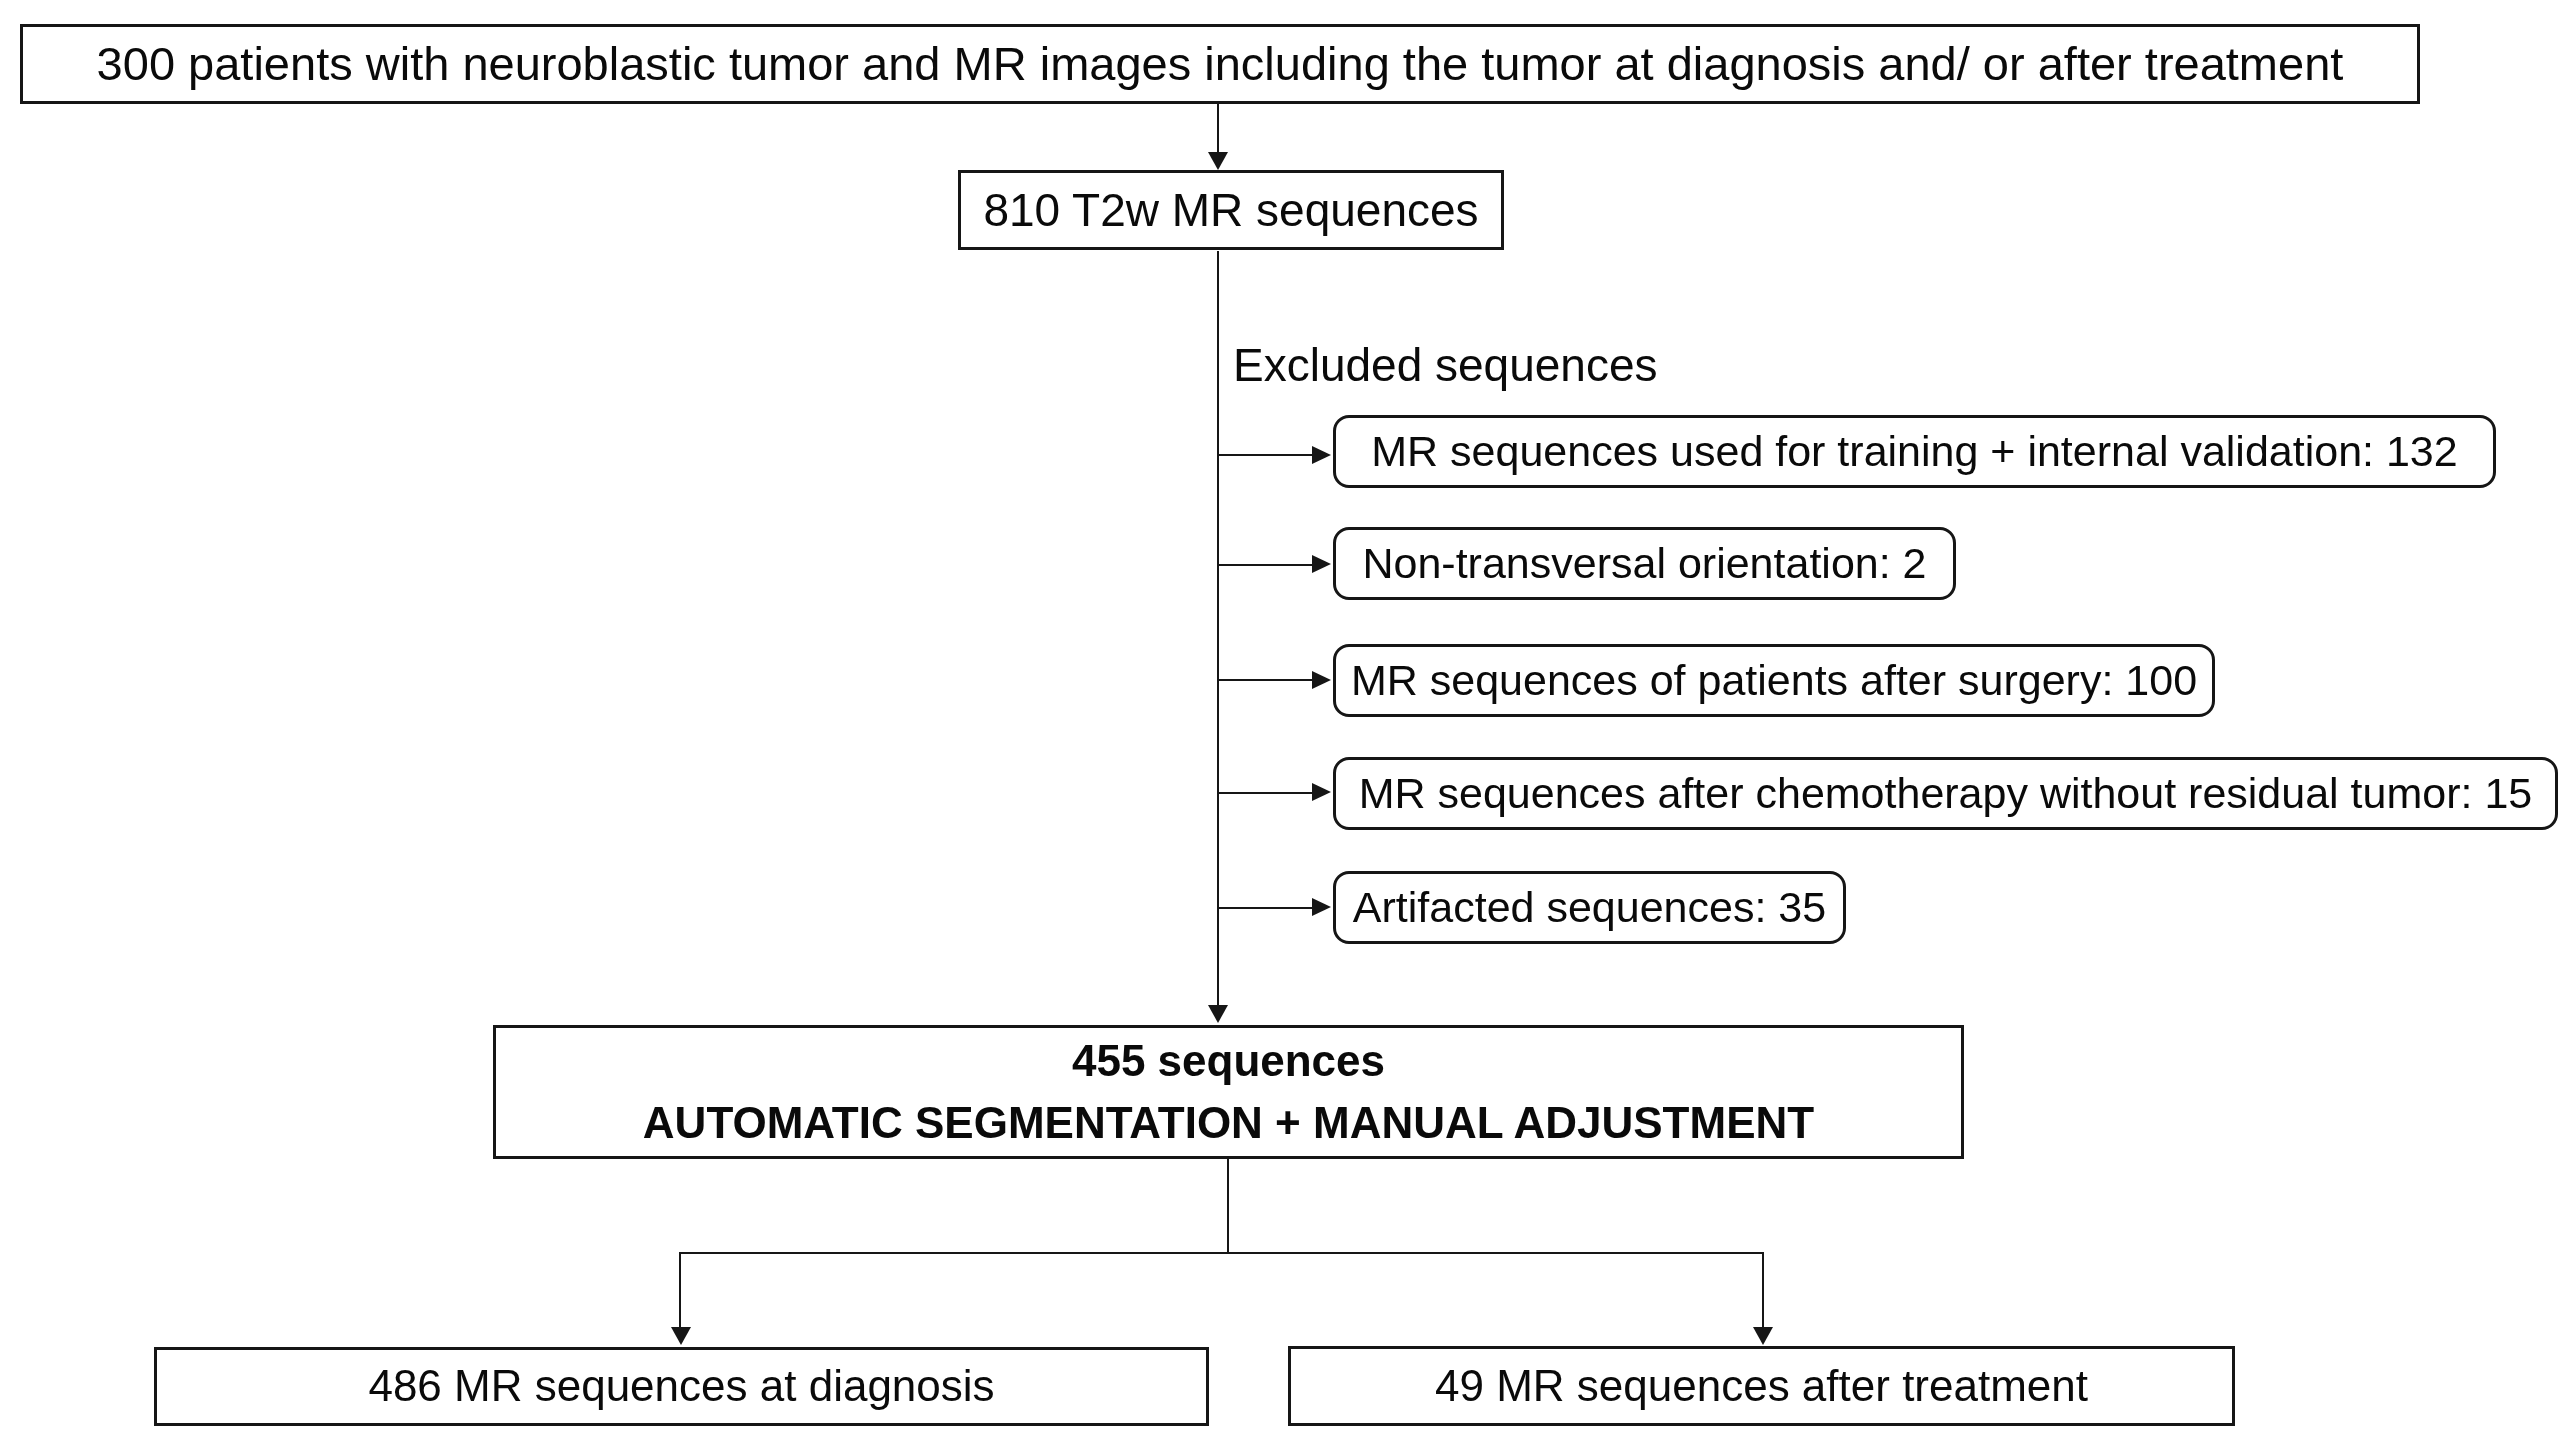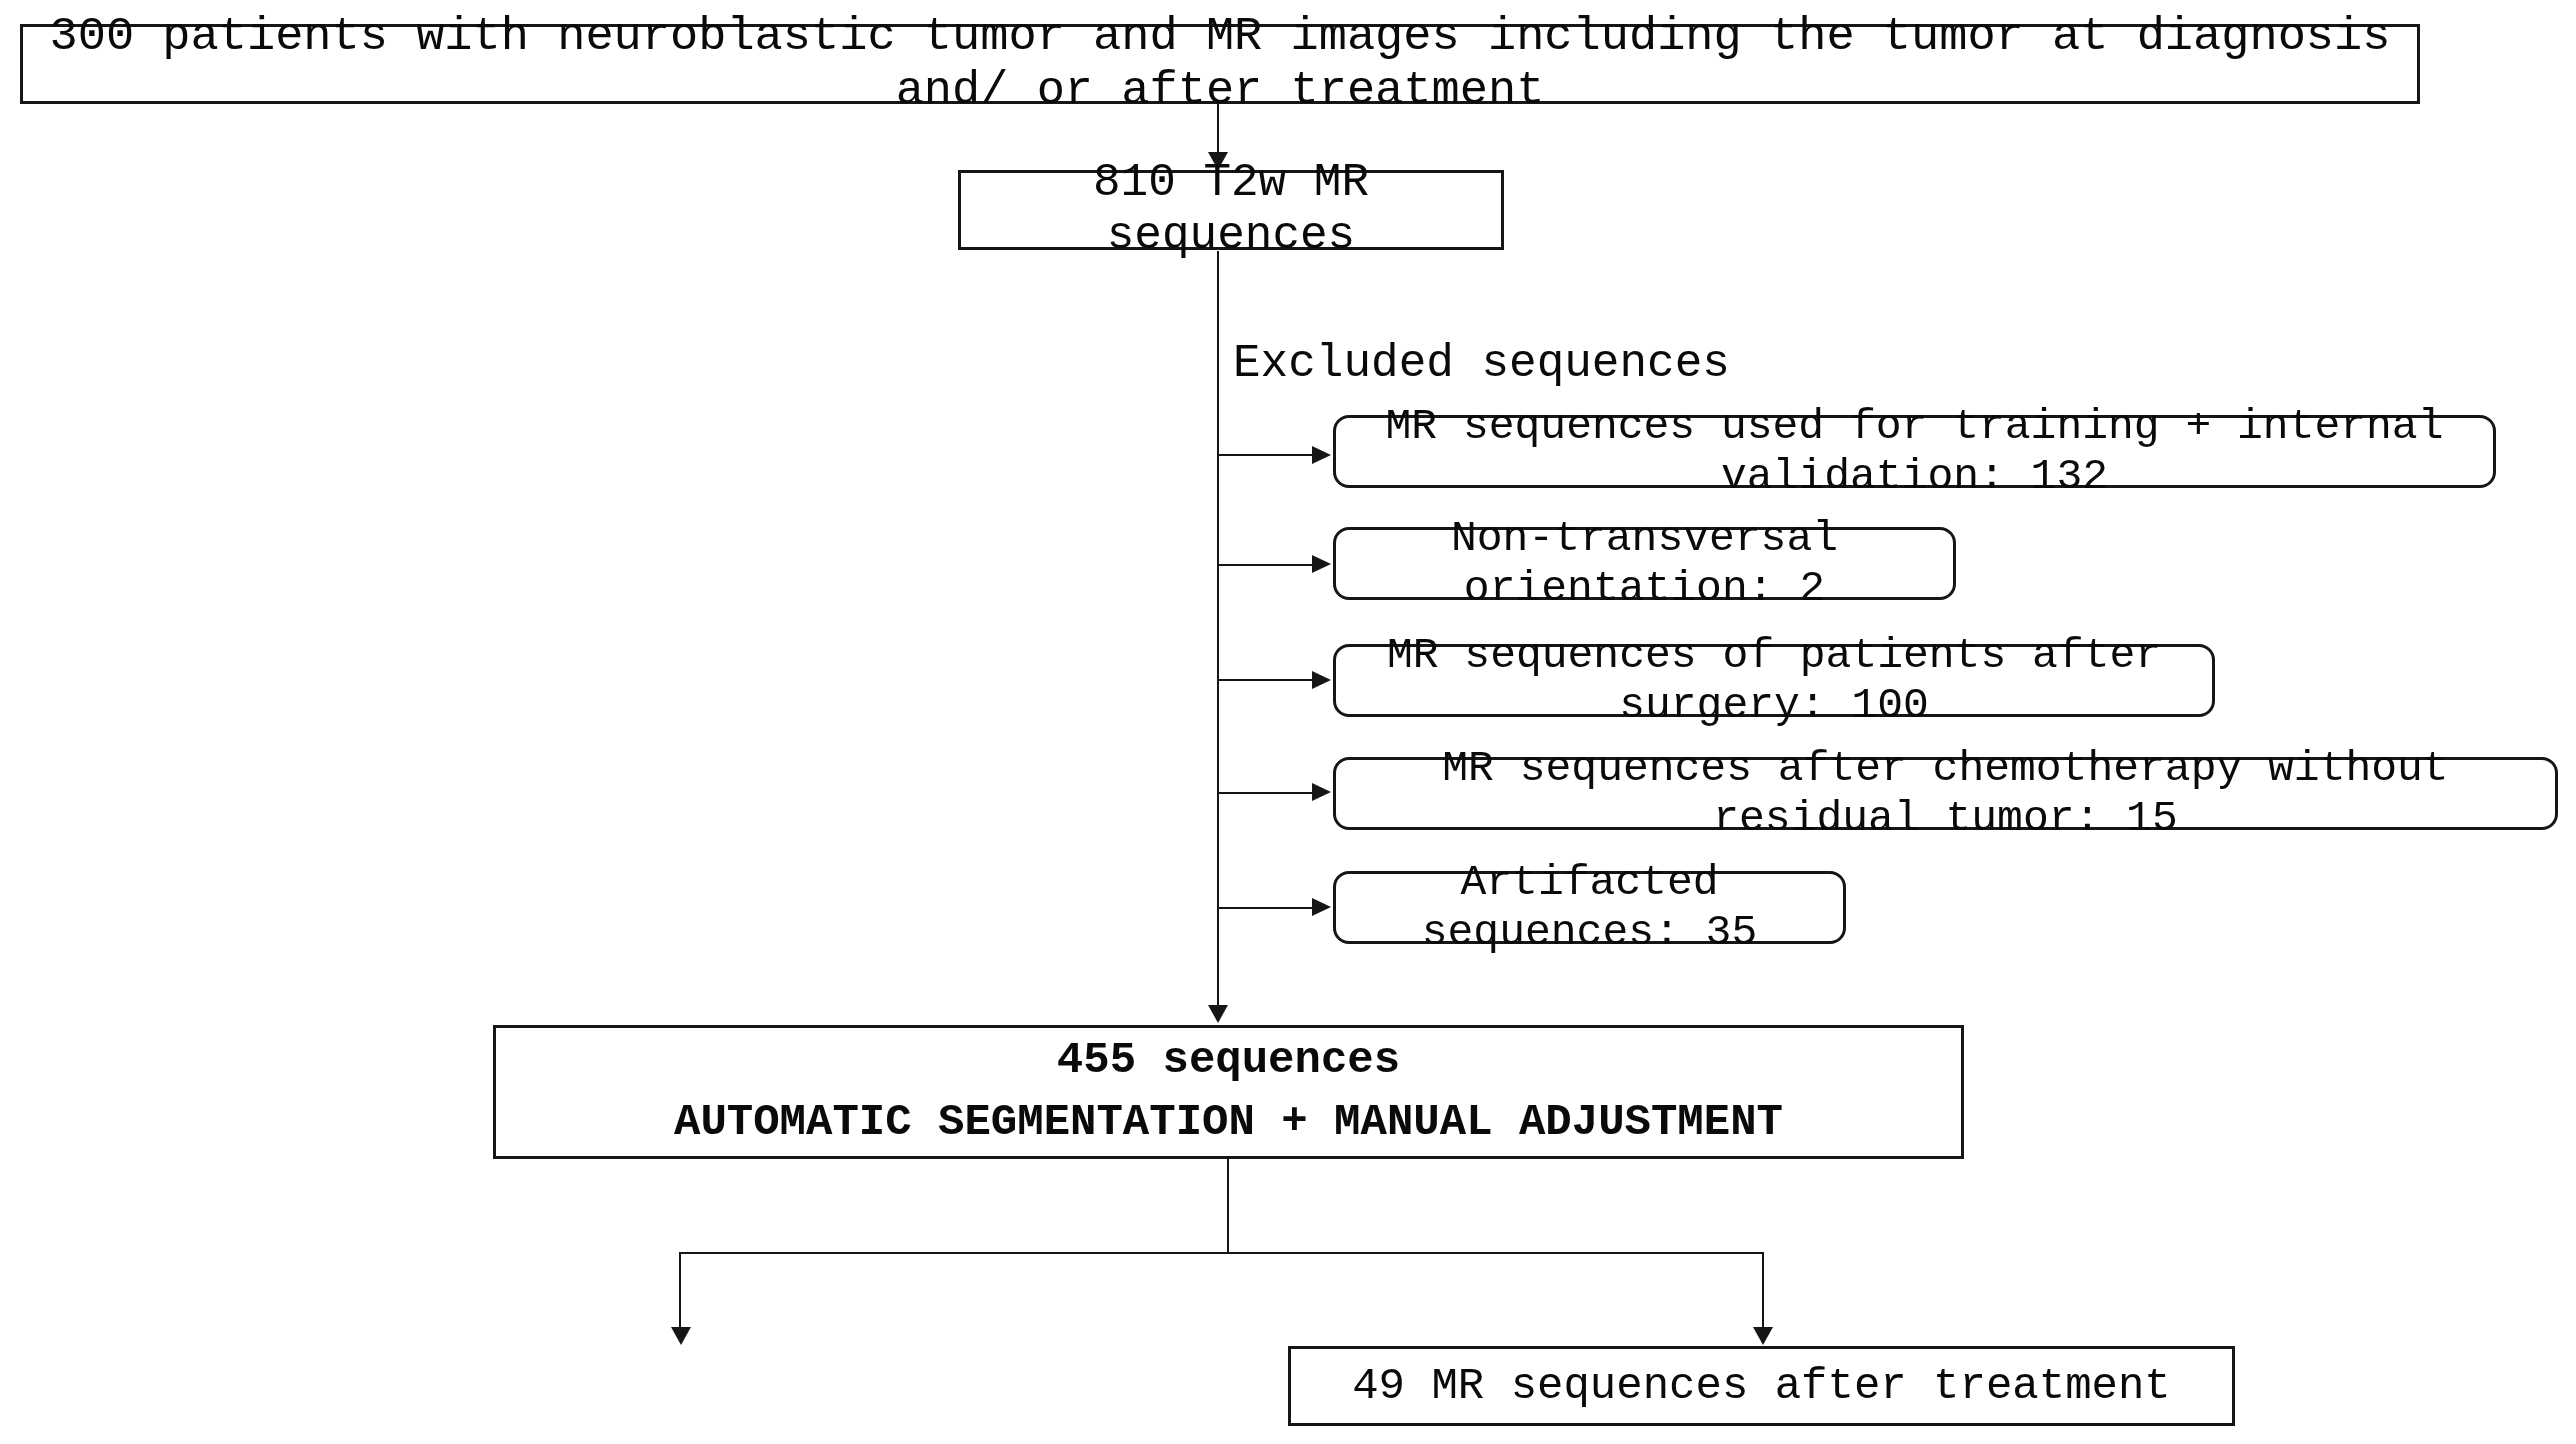--- a/index.html
+++ b/index.html
@@ -5,21 +5,21 @@
   html, body {
     margin: 0;
     padding: 0;
     background: #ffffff;
   }
   #canvas {
     position: relative;
     width: 2054px;
     height: 1444px;
     background: #ffffff;
-    font-family: Liberation Mono, monospace;
+    font-family: Liberation Sans, sans-serif;
     color: #0a0a0a;
   }
   .node {
     position: absolute;
     box-sizing: border-box;
     border: 3px solid #161616;
     background: #ffffff;
     display: flex;
     align-items: center;
     justify-content: center;
@@ -123,19 +123,22 @@
 
   <div class="line" style="left:1227px; top:1158px; width:2.2px; height:96px;"></div>
   <div class="line" style="left:679px; top:1252px; width:1084px; height:2.2px;"></div>
 
   <div class="line" style="left:679px; top:1252px; width:2.2px; height:75px;"></div>
   <div class="arrow-down" style="left:671px; top:1327px;"></div>
 
   <div class="line" style="left:1762px; top:1252px; width:2.2px; height:75px;"></div>
   <div class="arrow-down" style="left:1753px; top:1327px;"></div>
 
+  <div class="node font-bottom" style="left:154px; top:1347px; width:1055px; height:79px;">
+    <div class="inner">486 MR sequences at diagnosis</div>
+  </div>
 
   <div class="node font-bottom" style="left:1288px; top:1346px; width:947px; height:80px;">
     <div class="inner">49 MR sequences after treatment</div>
   </div>
 
 </div>
 
 
 </body></html>

